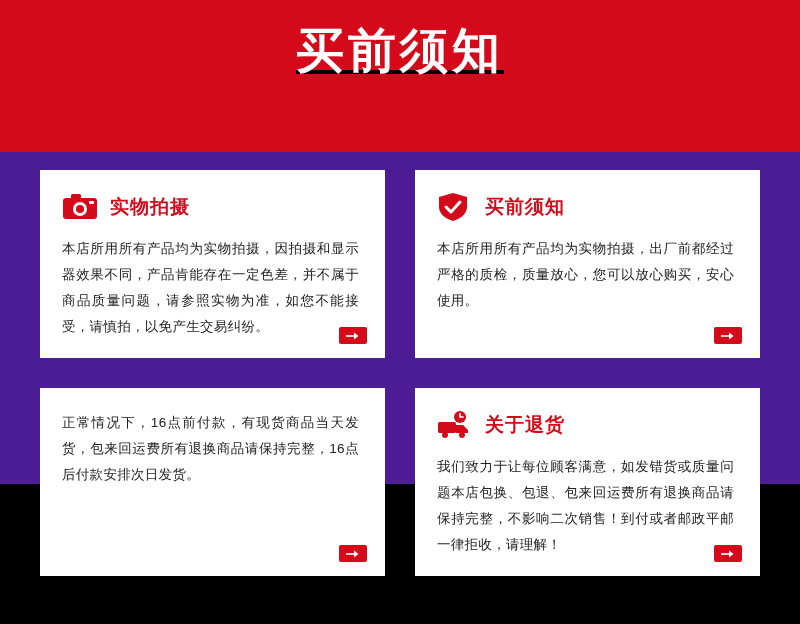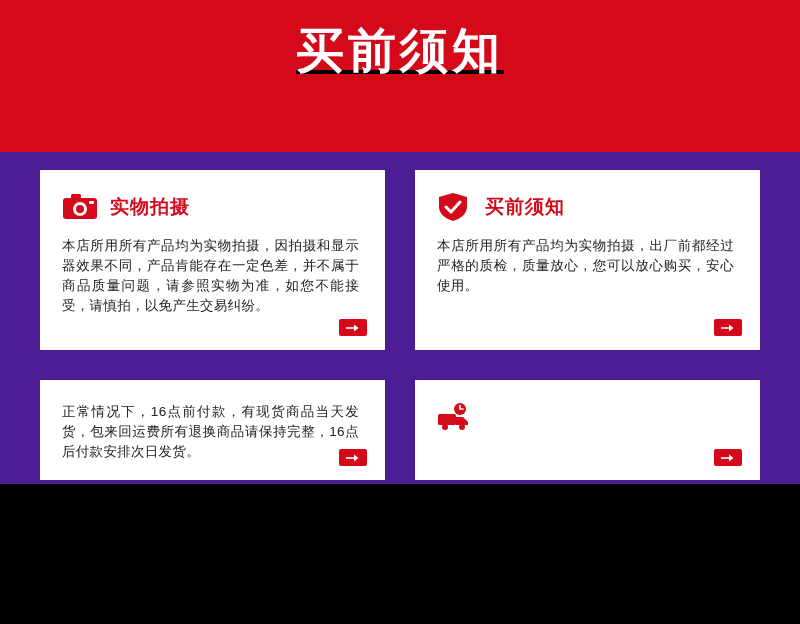--- a/index.html
+++ b/index.html
@@ -83,21 +83,21 @@
     justify-content: flex-start;
   }
   .card-title {
     font-size: 19px;
     font-weight: bold;
     color: #d4091a;
     letter-spacing: 1px;
   }
   .card-body {
     font-size: 13.5px;
-    line-height: 20px;
+    line-height: 26px;
     color: #222222;
     letter-spacing: 0.3px;
     text-align: justify;
     padding-right: 4px;
   }
   .arrow {
     position: absolute;
     right: 18px;
     bottom: 14px;
     width: 28px;
@@ -177,21 +177,23 @@
         <span class="card-icon">
           <svg width="38" height="30" viewBox="0 0 38 30">
             <rect x="1" y="12" width="18" height="11" rx="1.5" fill="#d4091a"></rect>
             <path d="M19 15 H26 L31 20 V23 H19 Z" fill="#d4091a"></path>
             <circle cx="8" cy="25" r="3" fill="#d4091a"></circle>
             <circle cx="25" cy="25" r="3" fill="#d4091a"></circle>
             <circle cx="23" cy="7" r="6" fill="#d4091a"></circle>
             <path d="M23 3.5 V7 H26" stroke="#ffffff" stroke-width="1.6" fill="none" stroke-linecap="round"></path>
           </svg>
         </span>
-      </div>
+        <span class="card-title">关于退货</span>
+      </div>
+      <div class="card-body">我们致力于让每位顾客满意，如发错货或质量问题本店包换、包退、包来回运费所有退换商品请保持完整，不影响二次销售！到付或者邮政平邮一律拒收，请理解！</div>
       <div class="arrow">
         <svg width="16" height="10" viewBox="0 0 16 10">
           <path d="M1 5 H11" stroke="#ffffff" stroke-width="1.6" fill="none"></path>
           <path d="M9 1.5 L13.5 5 L9 8.5 Z" fill="#ffffff"></path>
         </svg>
       </div>
     </div>
 
   </div>
 </div>

